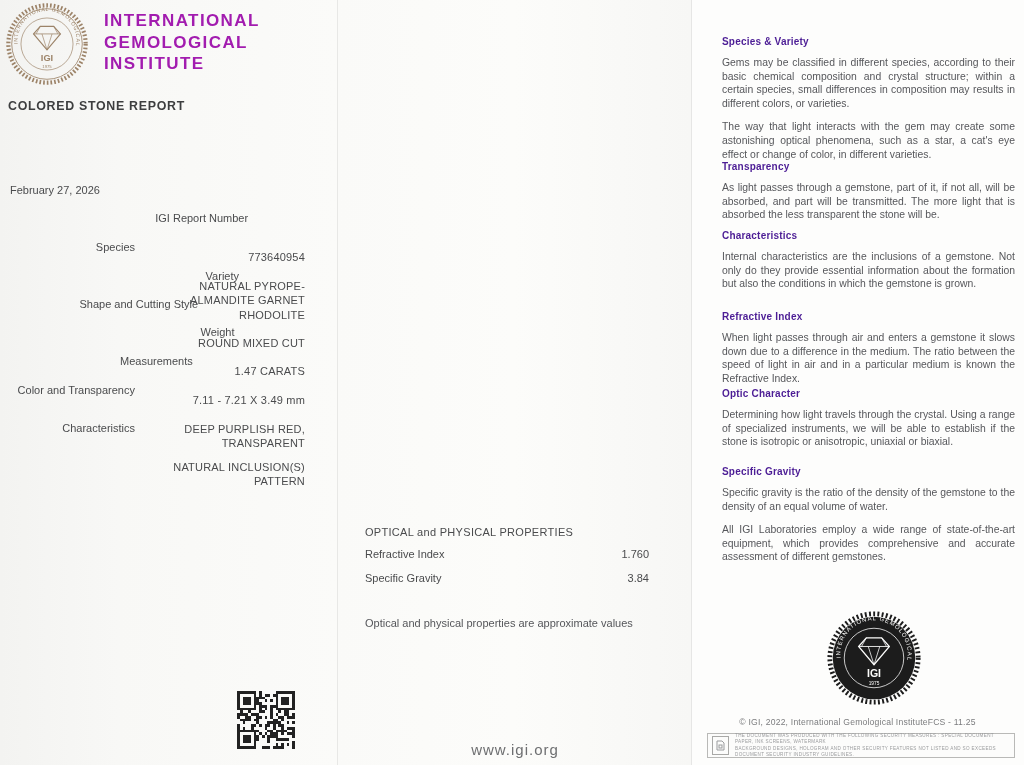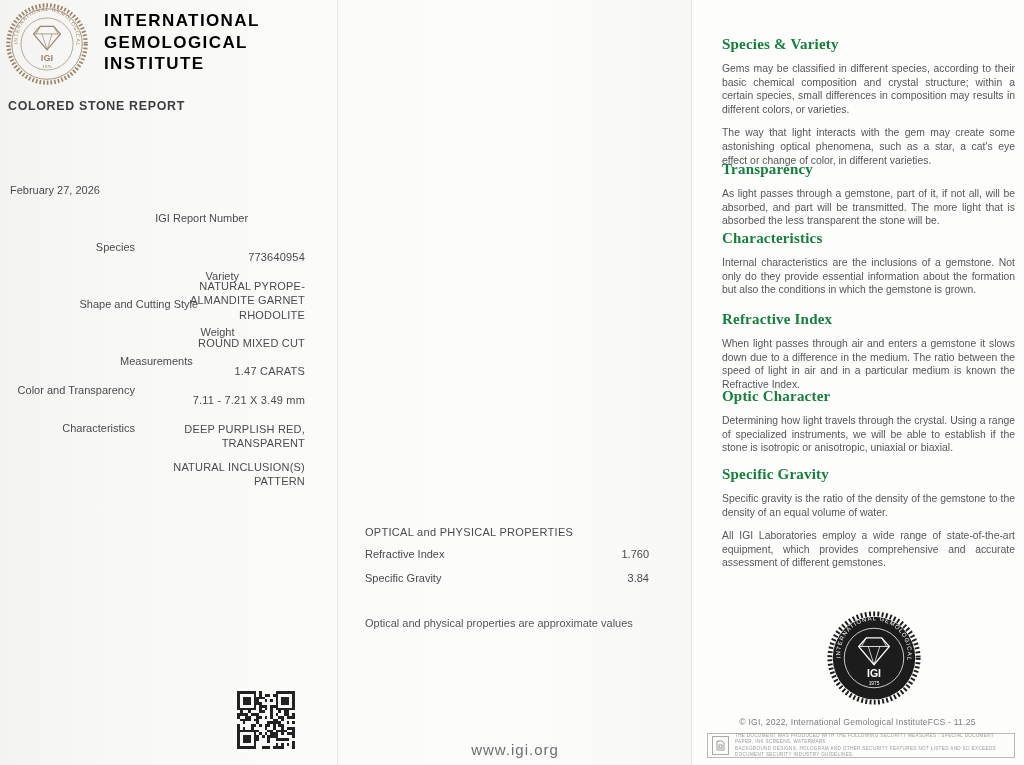--- a/index.html
+++ b/index.html
@@ -19,21 +19,21 @@
   .fold{position:absolute;top:0;width:1px;height:765px;background:rgba(80,80,75,0.10);}
   .fold.f1{left:337px;}
   .fold.f2{left:691px;background:rgba(80,80,75,0.13);}
 
   
   .seal{position:absolute;}
   .seal-light{left:5px;top:2px;width:84px;height:84px;}
   .seal-dark{left:826px;top:610px;width:96px;height:96px;}
   .org-name{position:absolute;left:104px;top:10px;
     font-size:17px;font-weight:700;letter-spacing:1.4px;line-height:21.5px;
-    color:#000000;}
+    color:#a21caf;}
   .report-title{position:absolute;left:8px;top:99px;
     font-size:12.4px;font-weight:700;letter-spacing:0.7px;color:#3d3e3f;}
 
   
   .report-date{position:absolute;left:10px;font-size:11px;color:#4a4b4d;}
   .field-row{position:absolute;left:10px;width:295px;display:flex;
     justify-content:flex-end;align-items:flex-start;
     font-size:11px;color:#4a4b4d;line-height:14px;}
   .f-label{flex:0 0 auto;}
   .f-value{text-align:right;max-width:170px;letter-spacing:0.2px;margin-top:39px;}
@@ -45,21 +45,21 @@
   .props{position:absolute;left:365px;top:0;width:284px;font-size:11px;color:#4a4b4d;}
   .props-title{position:absolute;left:0;top:526px;letter-spacing:0.3px;text-align:right;}
   .prop-row{position:absolute;left:0;width:284px;display:flex;justify-content:space-between;}
   .props-note{position:absolute;left:0;top:617px;color:#55565a;width:300px;}
   .website{position:absolute;left:365px;top:741px;width:300px;text-align:center;
     font-size:15px;font-weight:400;letter-spacing:1px;color:#6e6f71;}
 
   
   .info{position:absolute;left:722px;top:0;width:293px;color:#56575b;}
   .sec{position:absolute;left:0;width:100%;}
-  .sec h3{margin:0 0 9px 0;font-size:15px;font-weight:700;color:#15803d;letter-spacing:0.2px;font-family:Liberation Serif, serif;}
+  .sec h3{margin:0 0 9px 0;font-size:10px;font-weight:700;color:#4c1d95;letter-spacing:0.2px;}
   .sec p{margin:0 0 10px 0;font-size:10.4px;line-height:13.6px;text-align:justify;}
 
   .copyright-row{position:absolute;left:705px;top:717px;width:305px;display:flex;
     justify-content:center;font-size:8.6px;color:#7b7c7e;letter-spacing:0.2px;}
   .security-strip{position:absolute;left:707px;top:733px;width:308px;height:25px;
     border:1px solid #b9b9b7;background:#fcfcfb;display:flex;align-items:center;box-sizing:border-box;}
   .sec-icon{width:15px;height:17px;border:1px solid #a9a9a7;margin:0 6px 0 4px;
     display:flex;align-items:center;justify-content:center;flex:0 0 auto;}
   .sec-icon svg{width:9px;height:11px;stroke:#9a9b9d;fill:none;stroke-width:1;}
   .sec-text{font-size:4.6px;line-height:6.2px;color:#9b9c9e;letter-spacing:0.35px;

